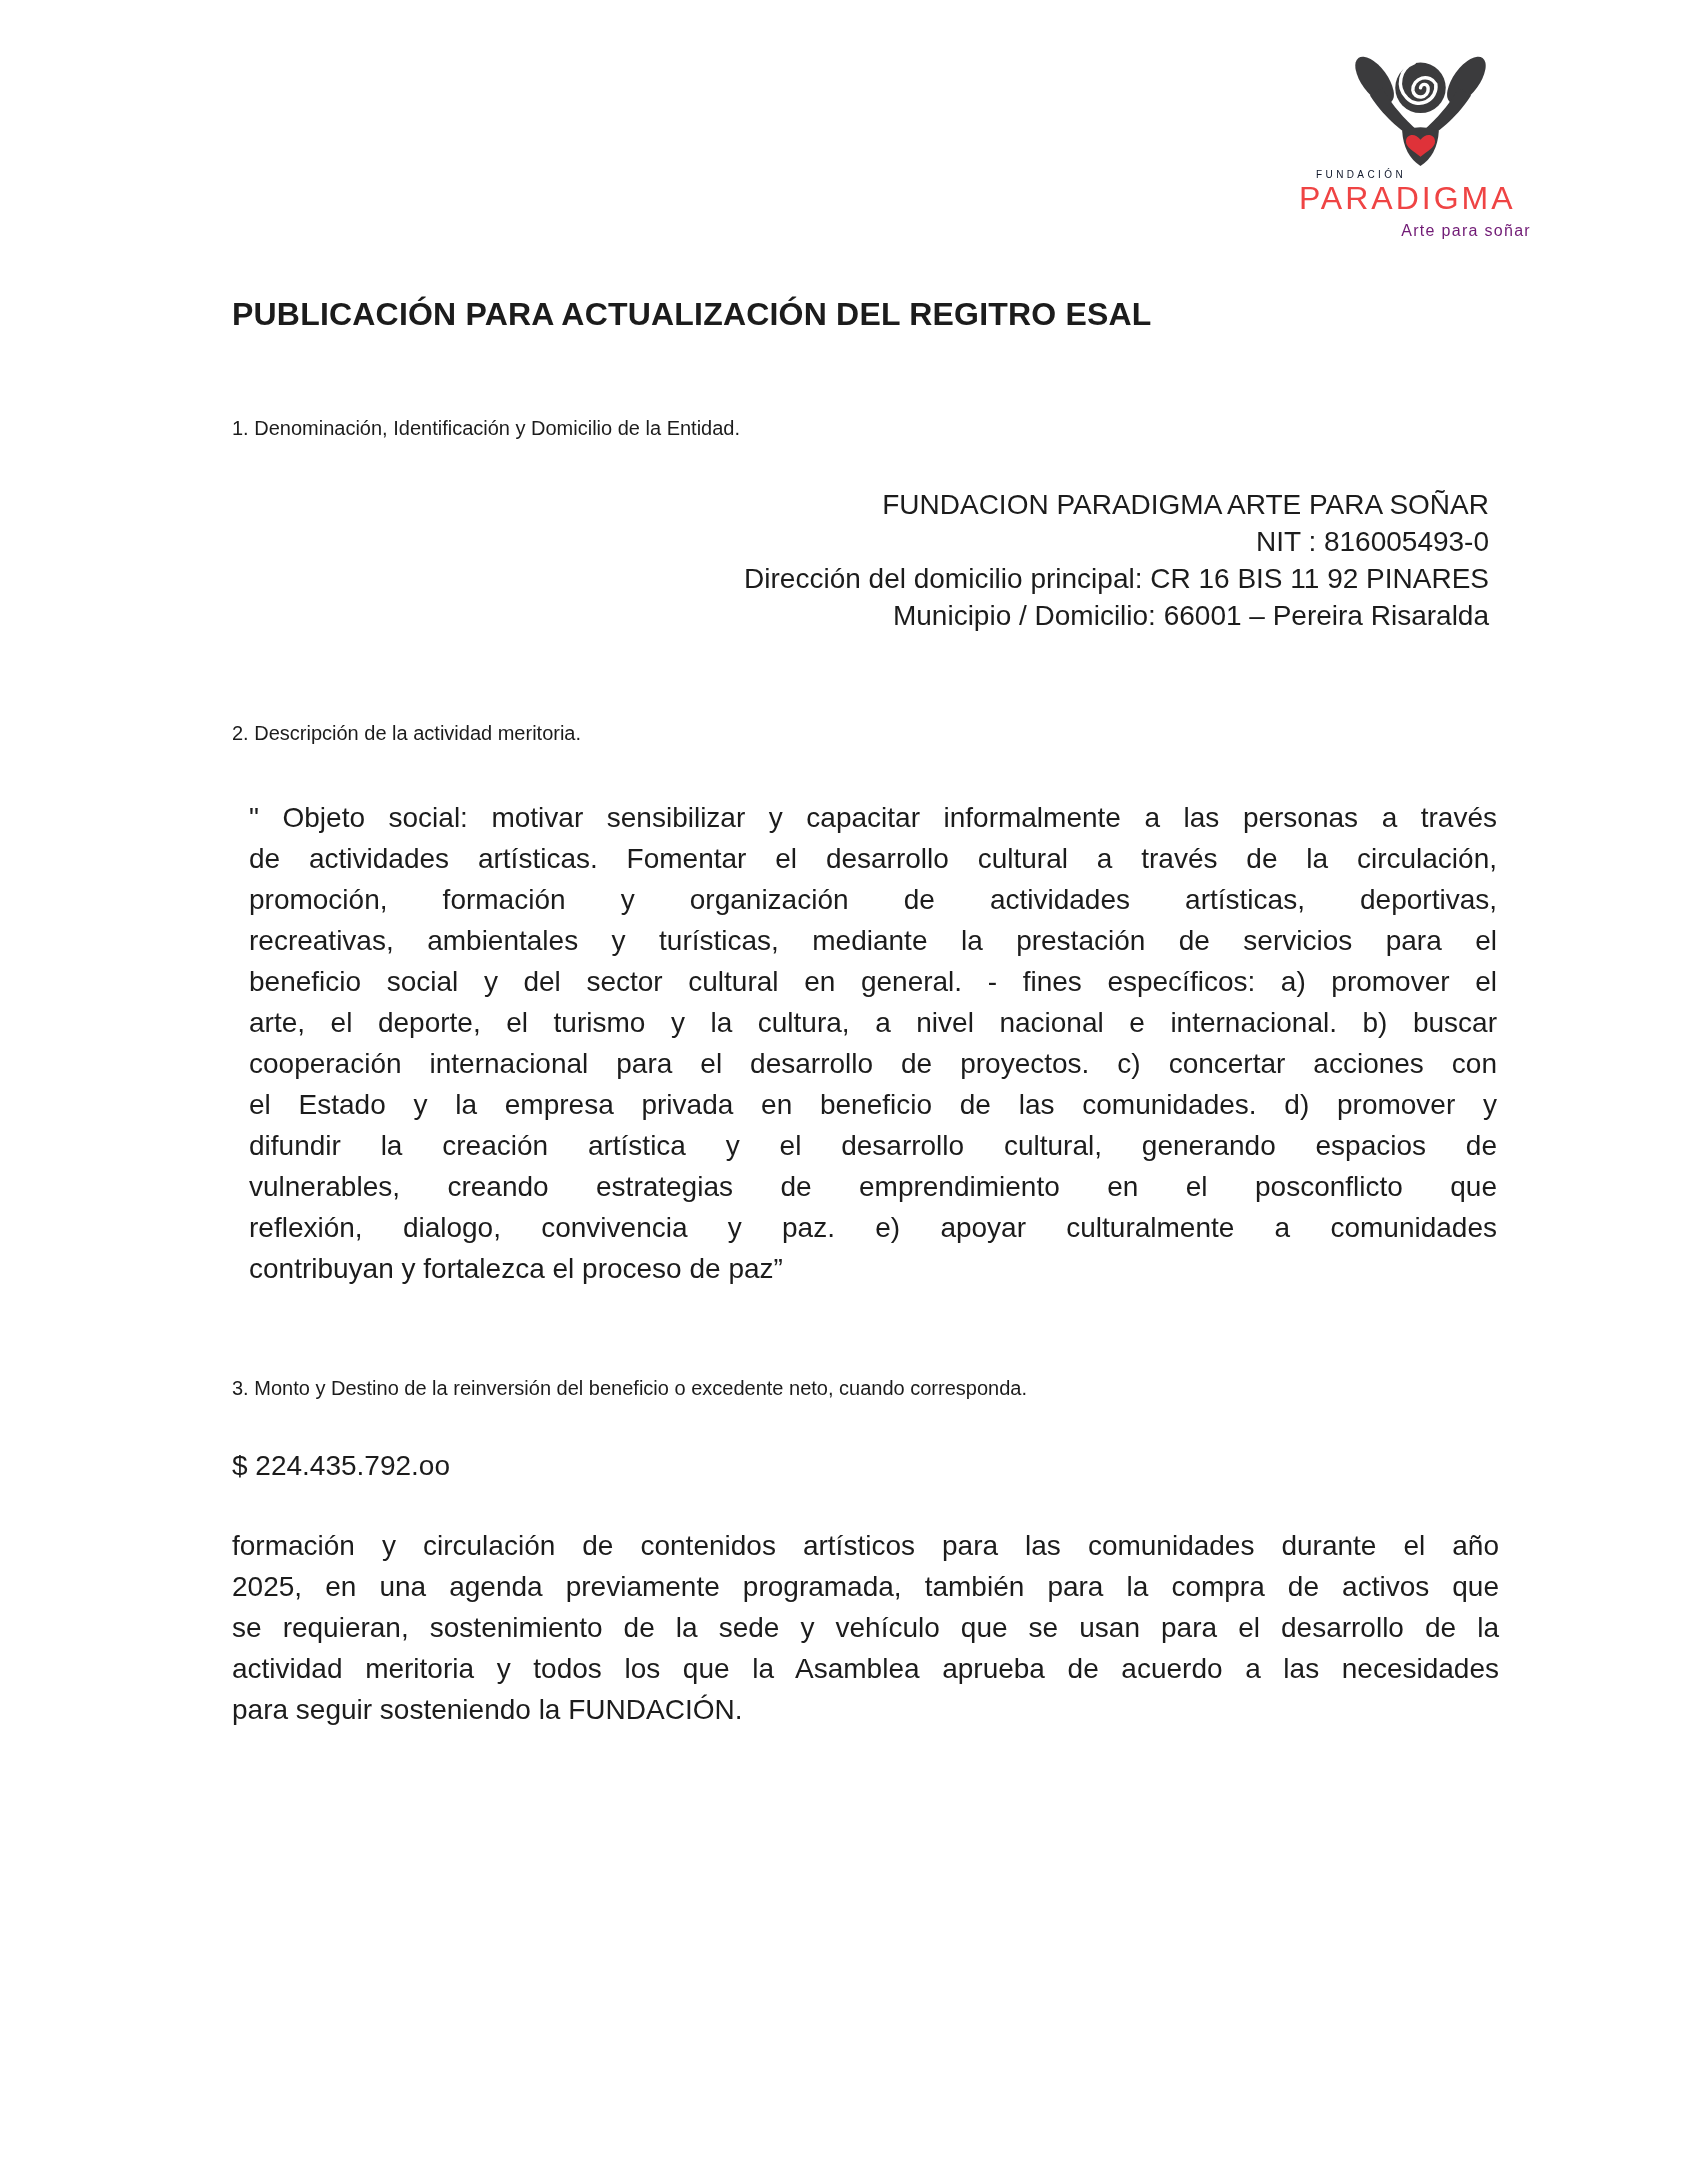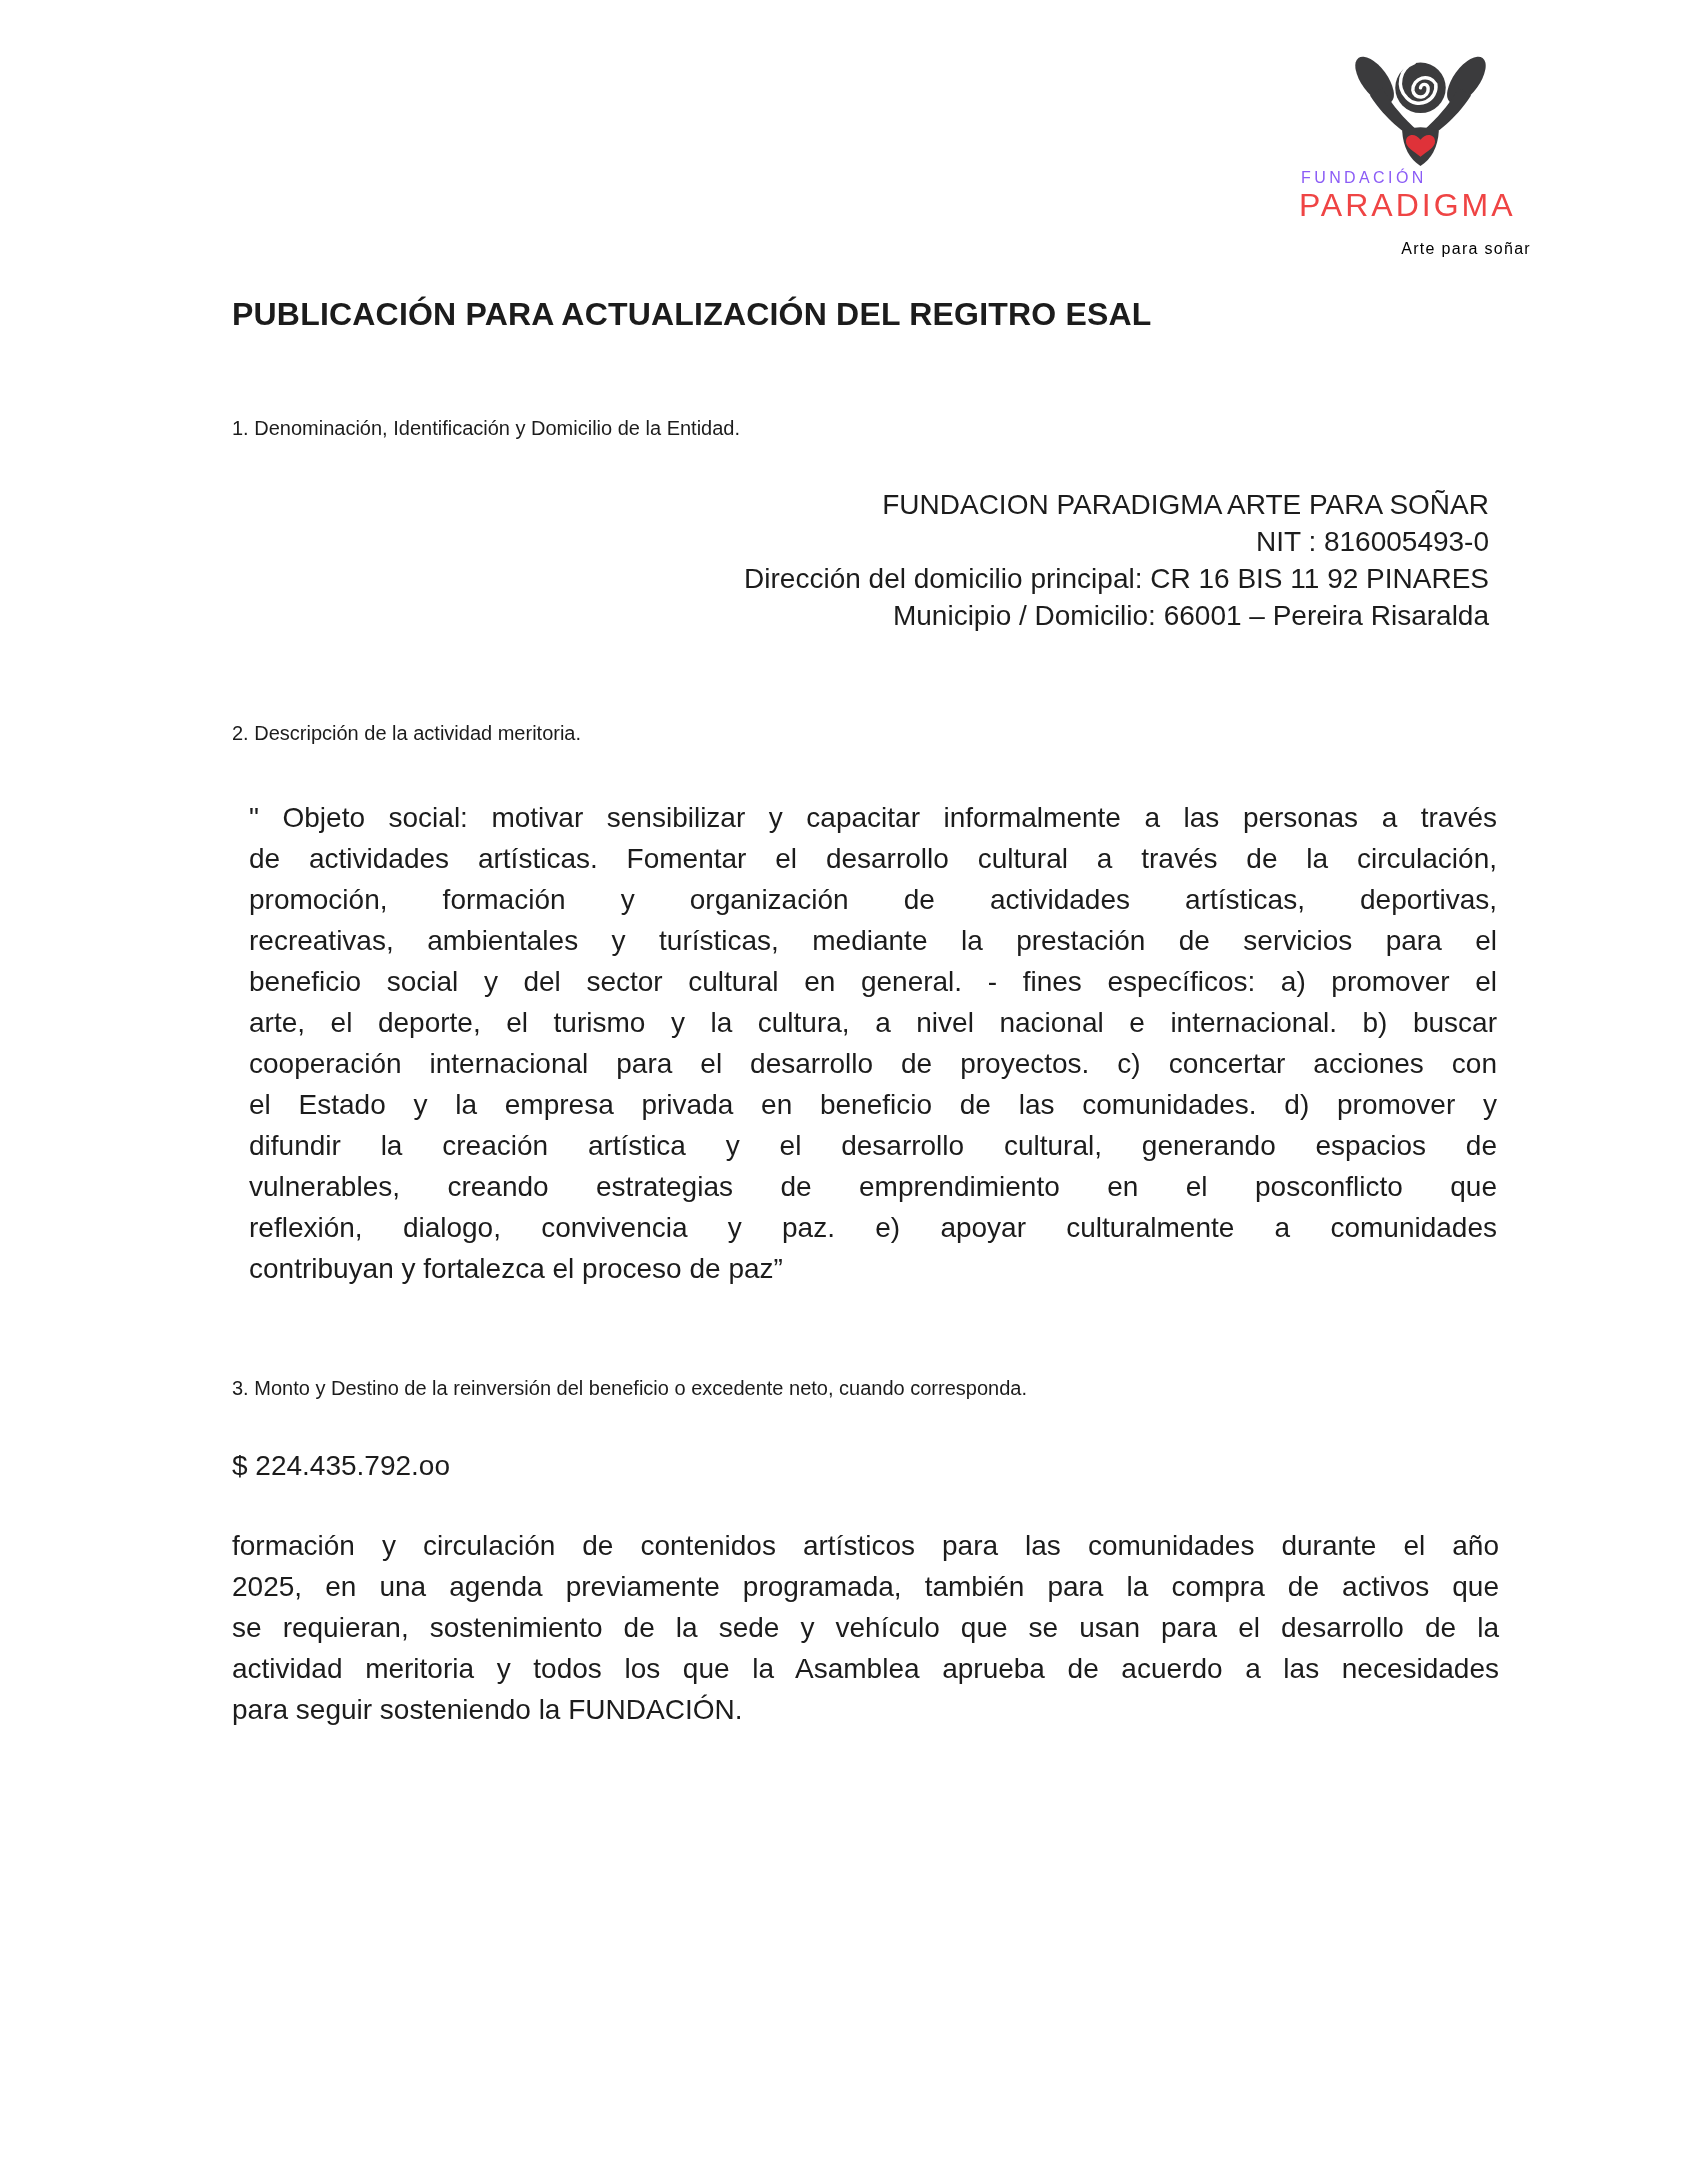--- a/index.html
+++ b/index.html
@@ -10,30 +10,30 @@
     font-family:"Liberation Sans", sans-serif;
     color:#1c1c1c;
     overflow:hidden;
   }
   .abs { position:absolute; }
 
   
   #logo { left:1298px; top:51px; width:233px; }
   #logo-mark { display:block; margin:0 0 3.4px 46px; }
   .logo-small {
-    font-size:16px; letter-spacing:3.4px; color:#8b5cf6;
-    margin-left:3px; white-space:nowrap;
+    font-size:10px; letter-spacing:3.4px; color:#0f172a;
+    margin-left:18px; white-space:nowrap;
   }
   .logo-name {
     font-size:32px; letter-spacing:3px; color:#ef4444;
     margin-left:0.9px; white-space:nowrap;
   }
   .logo-tagline {
-    font-size:16px; letter-spacing:1.3px; color:#000000;
-    text-align:right; white-space:nowrap; margin-top:16px;
+    font-size:16px; letter-spacing:1.3px; color:#701a75;
+    text-align:right; white-space:nowrap; margin-top:5px;
   }
 
   
   .title {
     left:232px; top:296px; width:1269px;
     font-size:32px; font-weight:bold; letter-spacing:0.2px;
   }
   .h { font-size:20px; }
   #s1h    { left:232px; top:417px;  width:1269px; }
   #entity { left:220px; top:486px;  width:1269px; font-size:28px; line-height:37px;text-align:right; }

